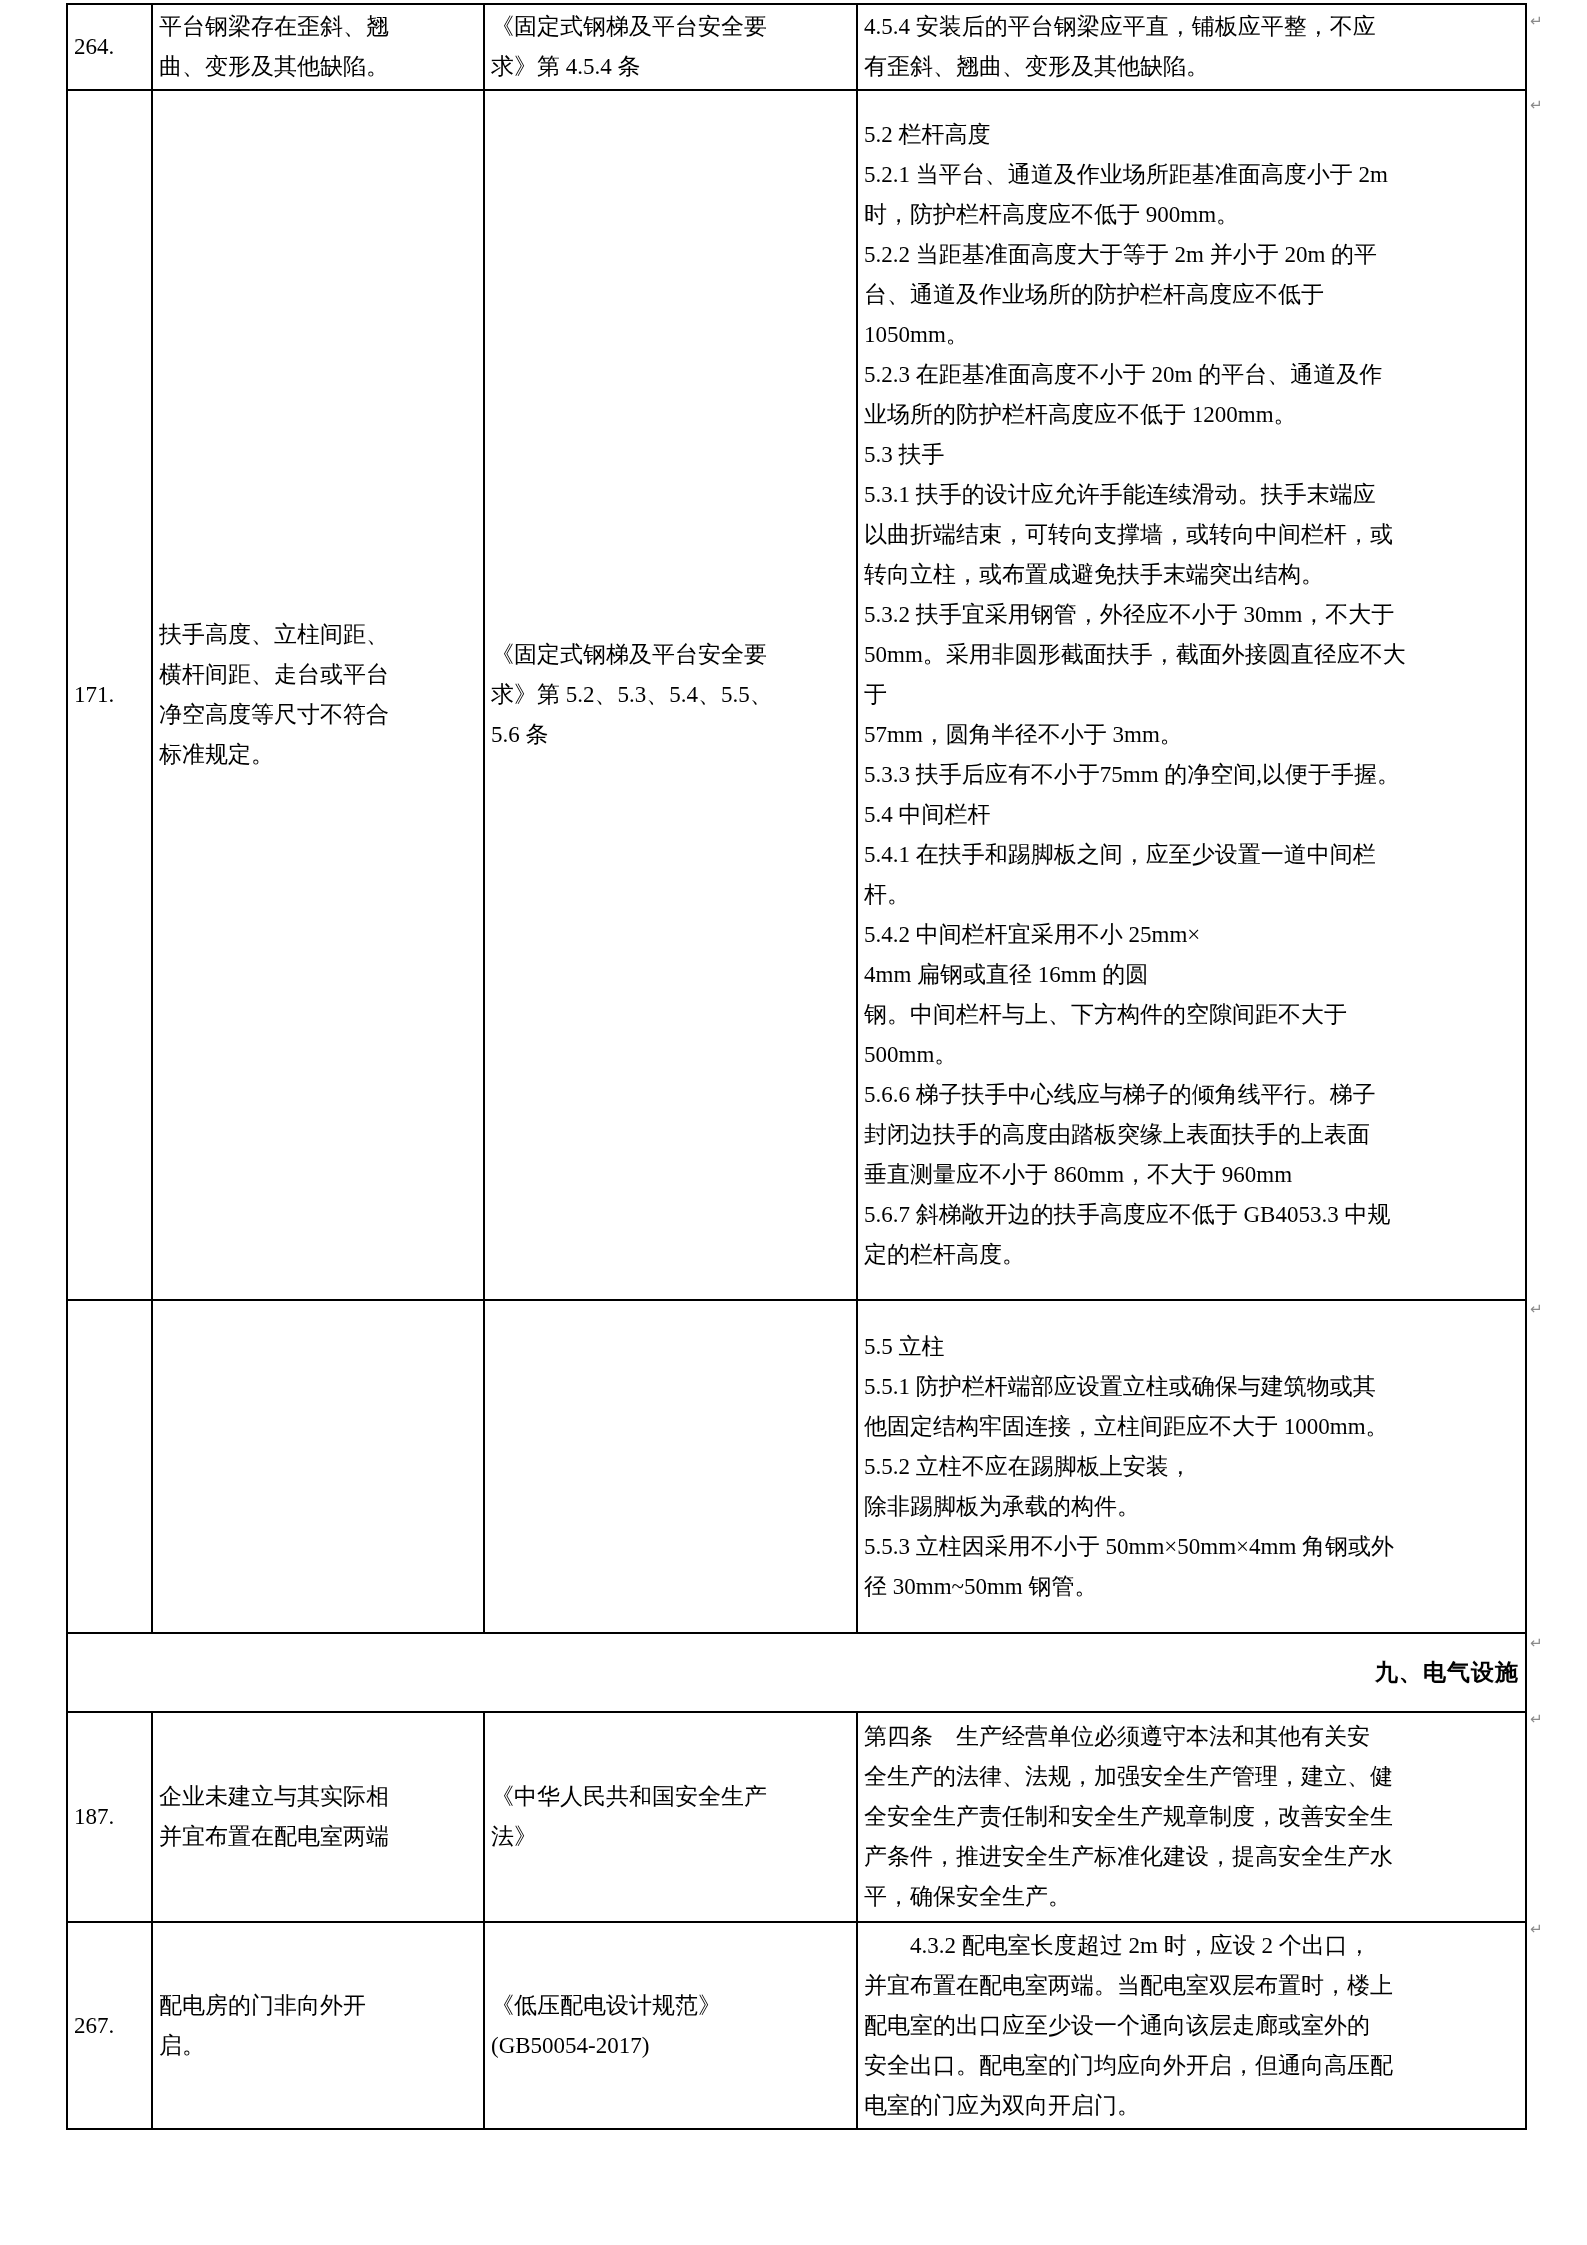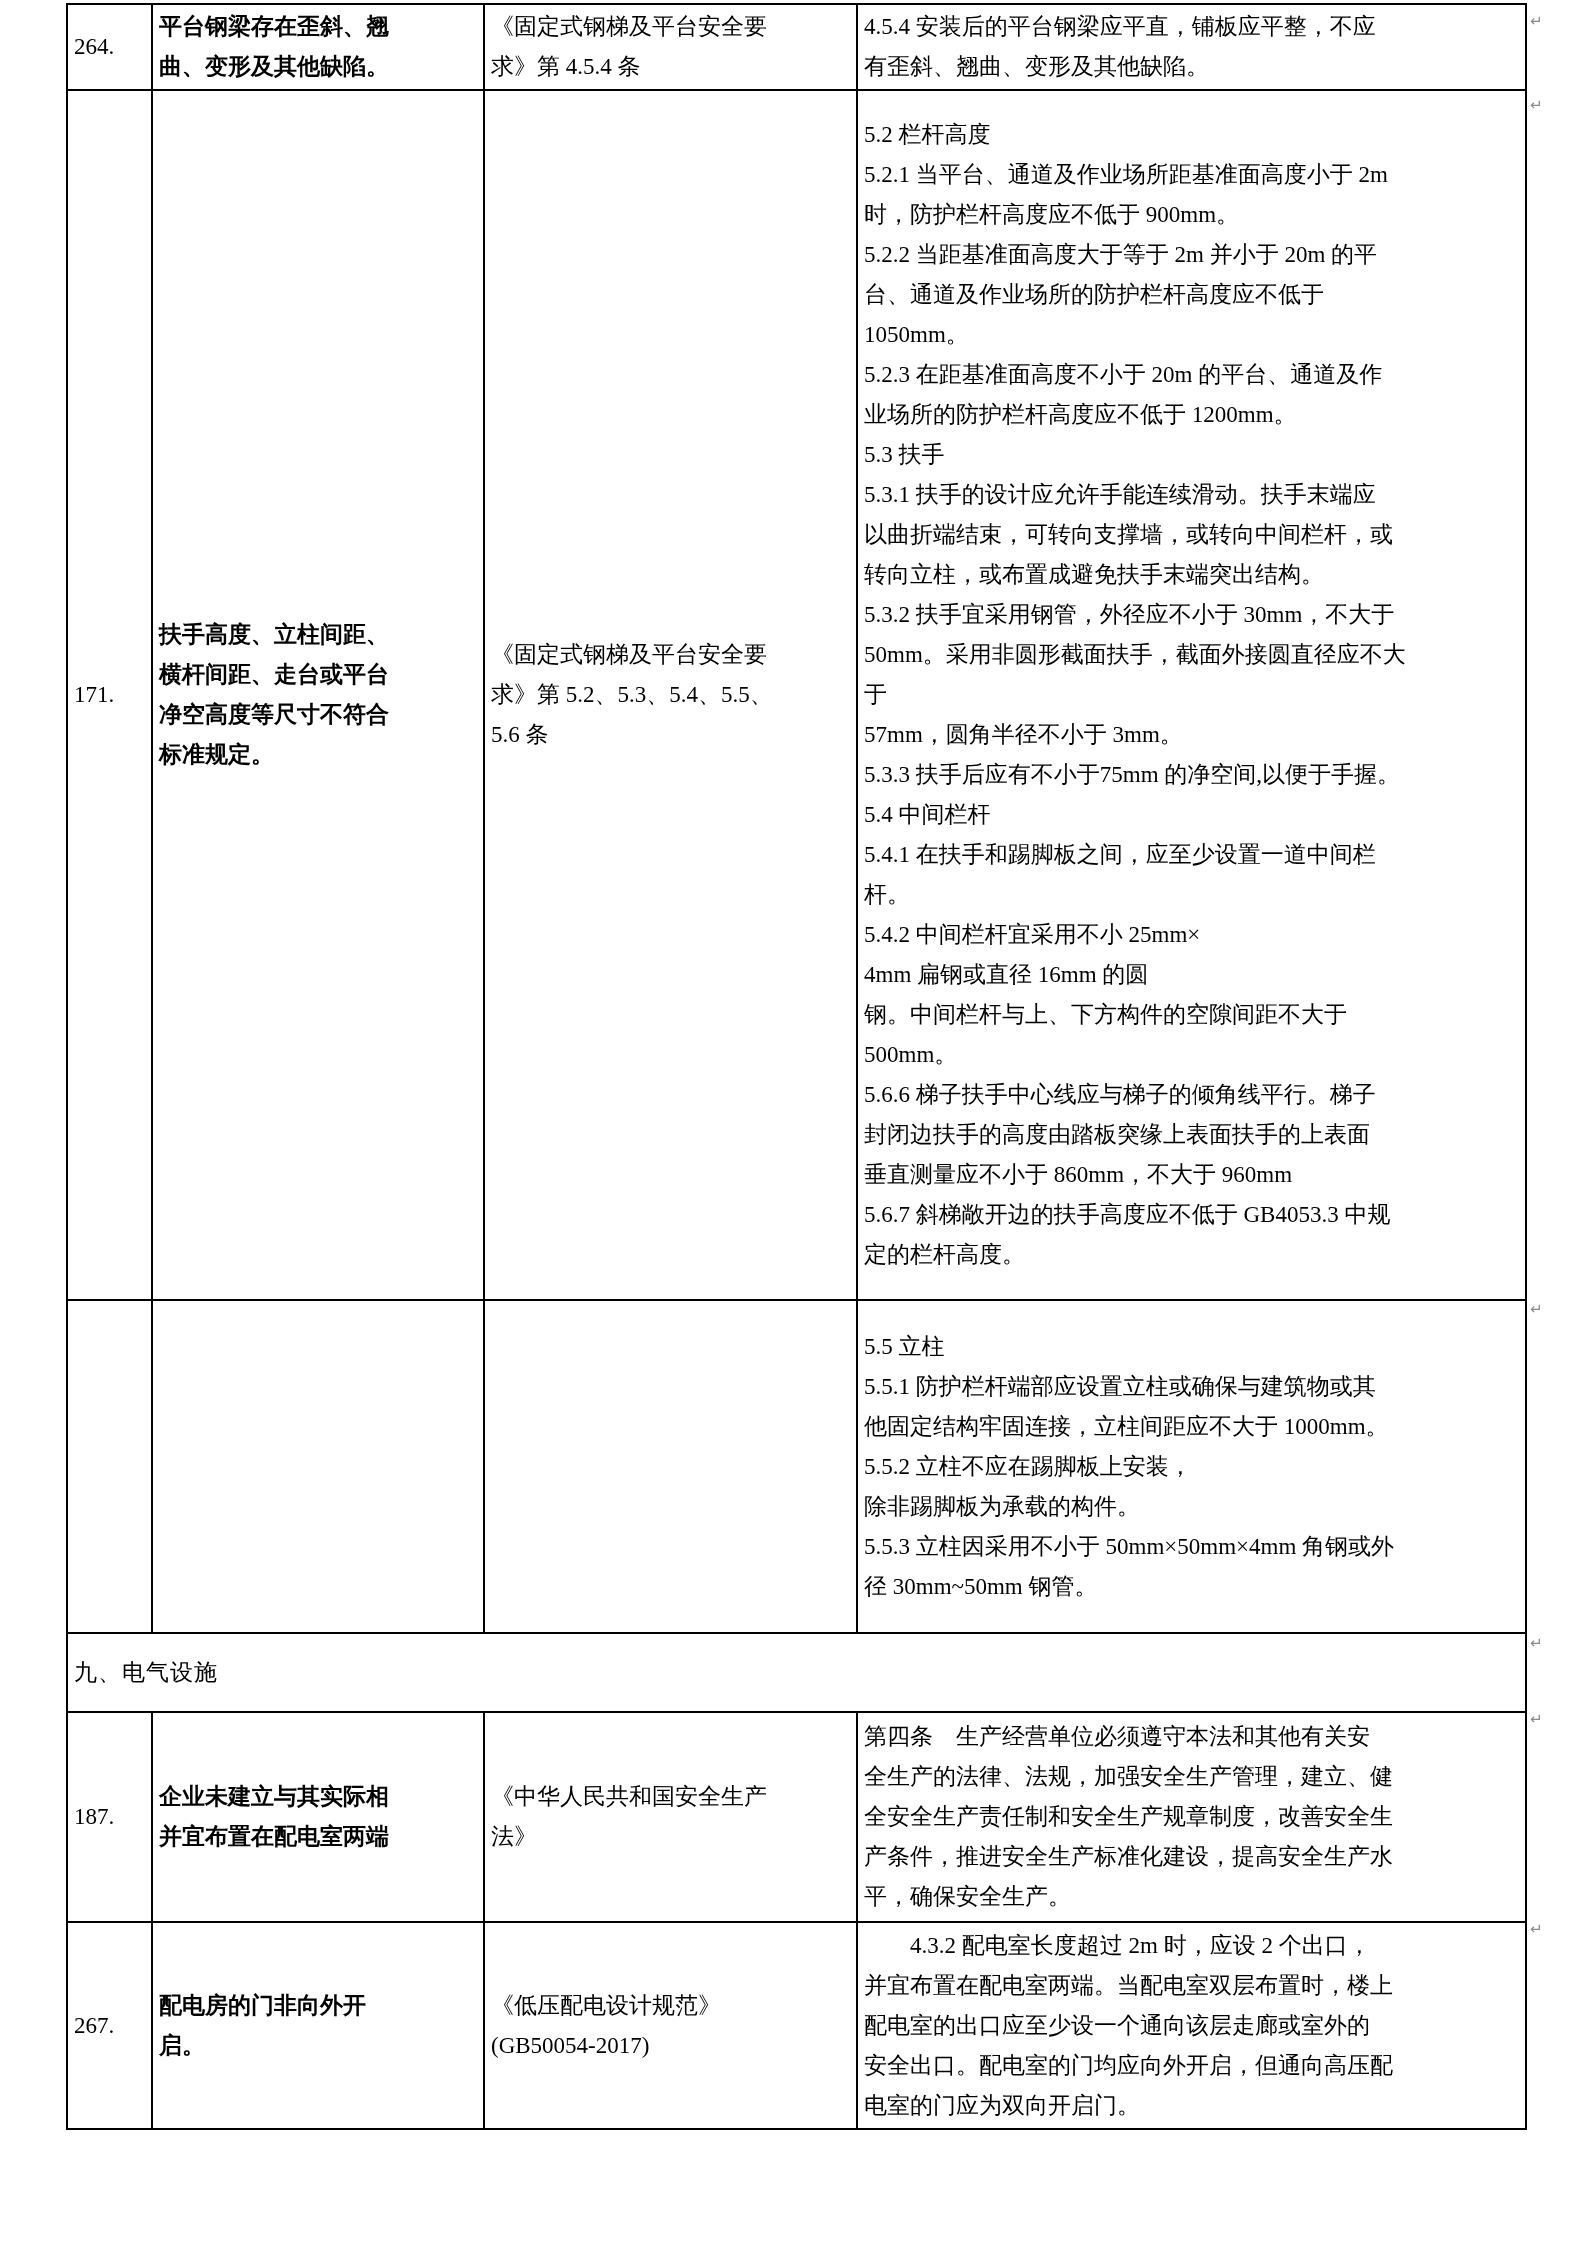--- a/index.html
+++ b/index.html
@@ -20,32 +20,32 @@
     font-size:23px;
     line-height:40px;
     padding:2px 6px;
     overflow:hidden;
   }
   col.c-no{width:85px;}
   col.c-problem{width:332px;}
   col.c-basis{width:373px;}
   col.c-reg{width:669px;}
   td.no{}
-  td.problem{padding-left:22px;padding-right:10px;font-weight:bold;}
+  td.problem{padding-left:22px;padding-right:10px;}
   td.basis{padding-left:10px;padding-right:8px;margin-left:20px;}
   td.reg{padding-left:8px;padding-right:4px;line-height:41.5px;}
   .preline{white-space:pre-line;}
   tr.h264{height:82px;}
   tr.h265a{height:1210px;}
   tr.h265b{height:333px;}
   tr.hsec{height:79px;}
   tr.h266{height:210px;}
   tr.h267{height:207px;}
   td.section{
-    text-align:left;font-weight:normal;font-size:24px;
+    text-align:right;font-weight:bold;font-size:24px;
     letter-spacing:1px;
   }
   .pmark{
     position:absolute;left:1530px;width:20px;
     font-size:15px;color:#8a8a8a;
     font-family:"DejaVu Sans","Liberation Sans",sans-serif;
   }
   .pm0{top:12px;} .pm1{top:96px;} .pm2{top:1300px;}
   .pm3{top:1634px;} .pm4{top:1710px;} .pm5{top:1920px;}
 </style>

